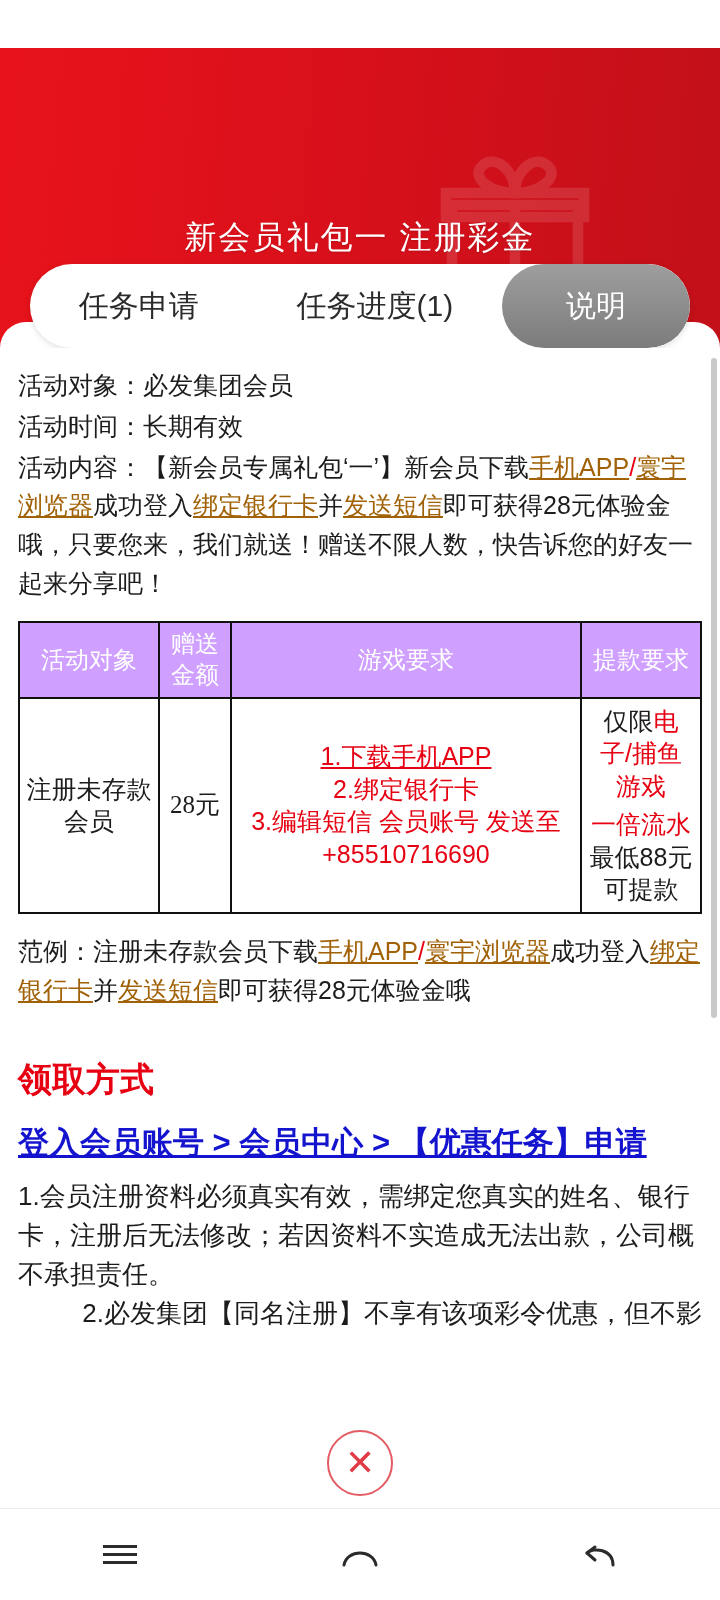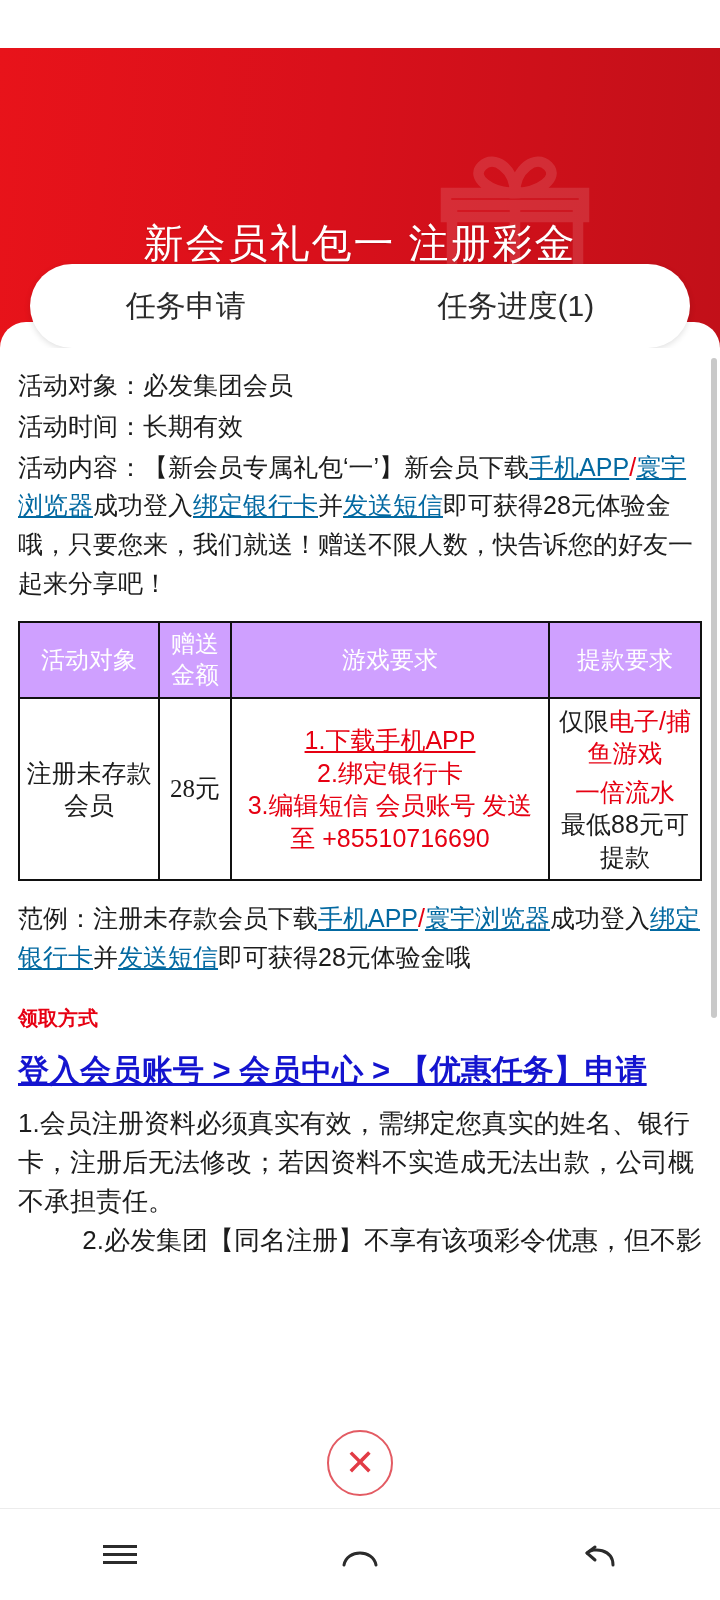--- a/index.html
+++ b/index.html
@@ -33,21 +33,21 @@
     position: absolute;
     right: 130px; top: 100px;
     width: 150px; height: 150px;
     opacity: 0.12;
   }
   .header-title {
     position: absolute;
     left: 0; right: 0; top: 168px;
     text-align: center;
     color: #ffffff;
-    font-size: 40px;
+    font-size: 32px;
     letter-spacing: 2px;
     font-weight: 500;
     text-shadow: 0 1px 2px rgba(0,0,0,0.15);
   }
   
   .tabs {
     position: absolute;
     left: 30px; right: 30px; bottom: 0;
     height: 84px;
     background: #ffffff;
@@ -98,21 +98,21 @@
   }
   .scrollbar {
     position: absolute;
     right: 3px; top: 36px;
     width: 6px; height: 660px;
     background: #c9c9c9;
     border-radius: 3px;
   }
   .para { margin: 0 0 2px 0; }
   .red { color: #e60012; }
-  .red-u { color: #0369a1; text-decoration: underline; margin-top: 16px; }
+  .red-u { color: #a16207; text-decoration: underline; margin-top: 16px; }
   .intro { margin-bottom: 18px; }
   
   table.promo {
     width: 100%;
     border-collapse: collapse;
     margin: 16px 0 18px 0;
     table-layout: fixed;
   }
   table.promo td, table.promo th {
     border: 2px solid #111111;
@@ -123,28 +123,28 @@
     font-size: 25px;
     line-height: 1.3;
   }
   table.promo thead td {
     background: #cfa0ff;
     color: #ffffff;
     font-size: 24px;
   }
   .col1 { width: 140px; }
   .col2 { width: 72px; font-family: Liberation Serif, serif; }
-  .col4 { width: 152px; }
+  .col4 { width: 120px; }
   .cell-red { color: #e60012; }
   .hl-red { color: #e60012; }
   .section-red {
     color: #e60012;
     font-weight: bold;
-    font-size: 20px;
-    margin: 26px 0 14px 0;
+    font-size: 34px;
+    margin: 44px 0 14px 0;
   }
   .link-big {
     color: #1414cf;
     text-decoration: underline;
     font-weight: bold;
     font-size: 31px;
     line-height: 1.5;
     display: block;
     margin-bottom: 10px;
   }
@@ -188,20 +188,21 @@
       <line x1="50" y1="38" x2="50" y2="94" stroke="#ffffff" stroke-width="7"></line>
       <rect x="4" y="30" width="92" height="16" fill="none" stroke="#ffffff" stroke-width="7"></rect>
       <path d="M50 30 C50 14 36 4 28 12 C20 20 34 30 50 30 Z" fill="none" stroke="#ffffff" stroke-width="7"></path>
       <path d="M50 30 C50 14 64 4 72 12 C80 20 66 30 50 30 Z" fill="none" stroke="#ffffff" stroke-width="7"></path>
     </svg>
     <div class="header-title">新会员礼包一  注册彩金</div>
 
     <div class="tabs">
       <div class="tab">任务申请</div>
       <div class="tab">任务进度(1)</div>
+      <div class="tab active">说明</div>
     </div>
   </div>
 
   <div class="content-wrap">
     <div class="content">
 
       <div class="para">
         <span>活动对象：</span><span>必发集团会员</span>
       </div>
       <div class="para">

